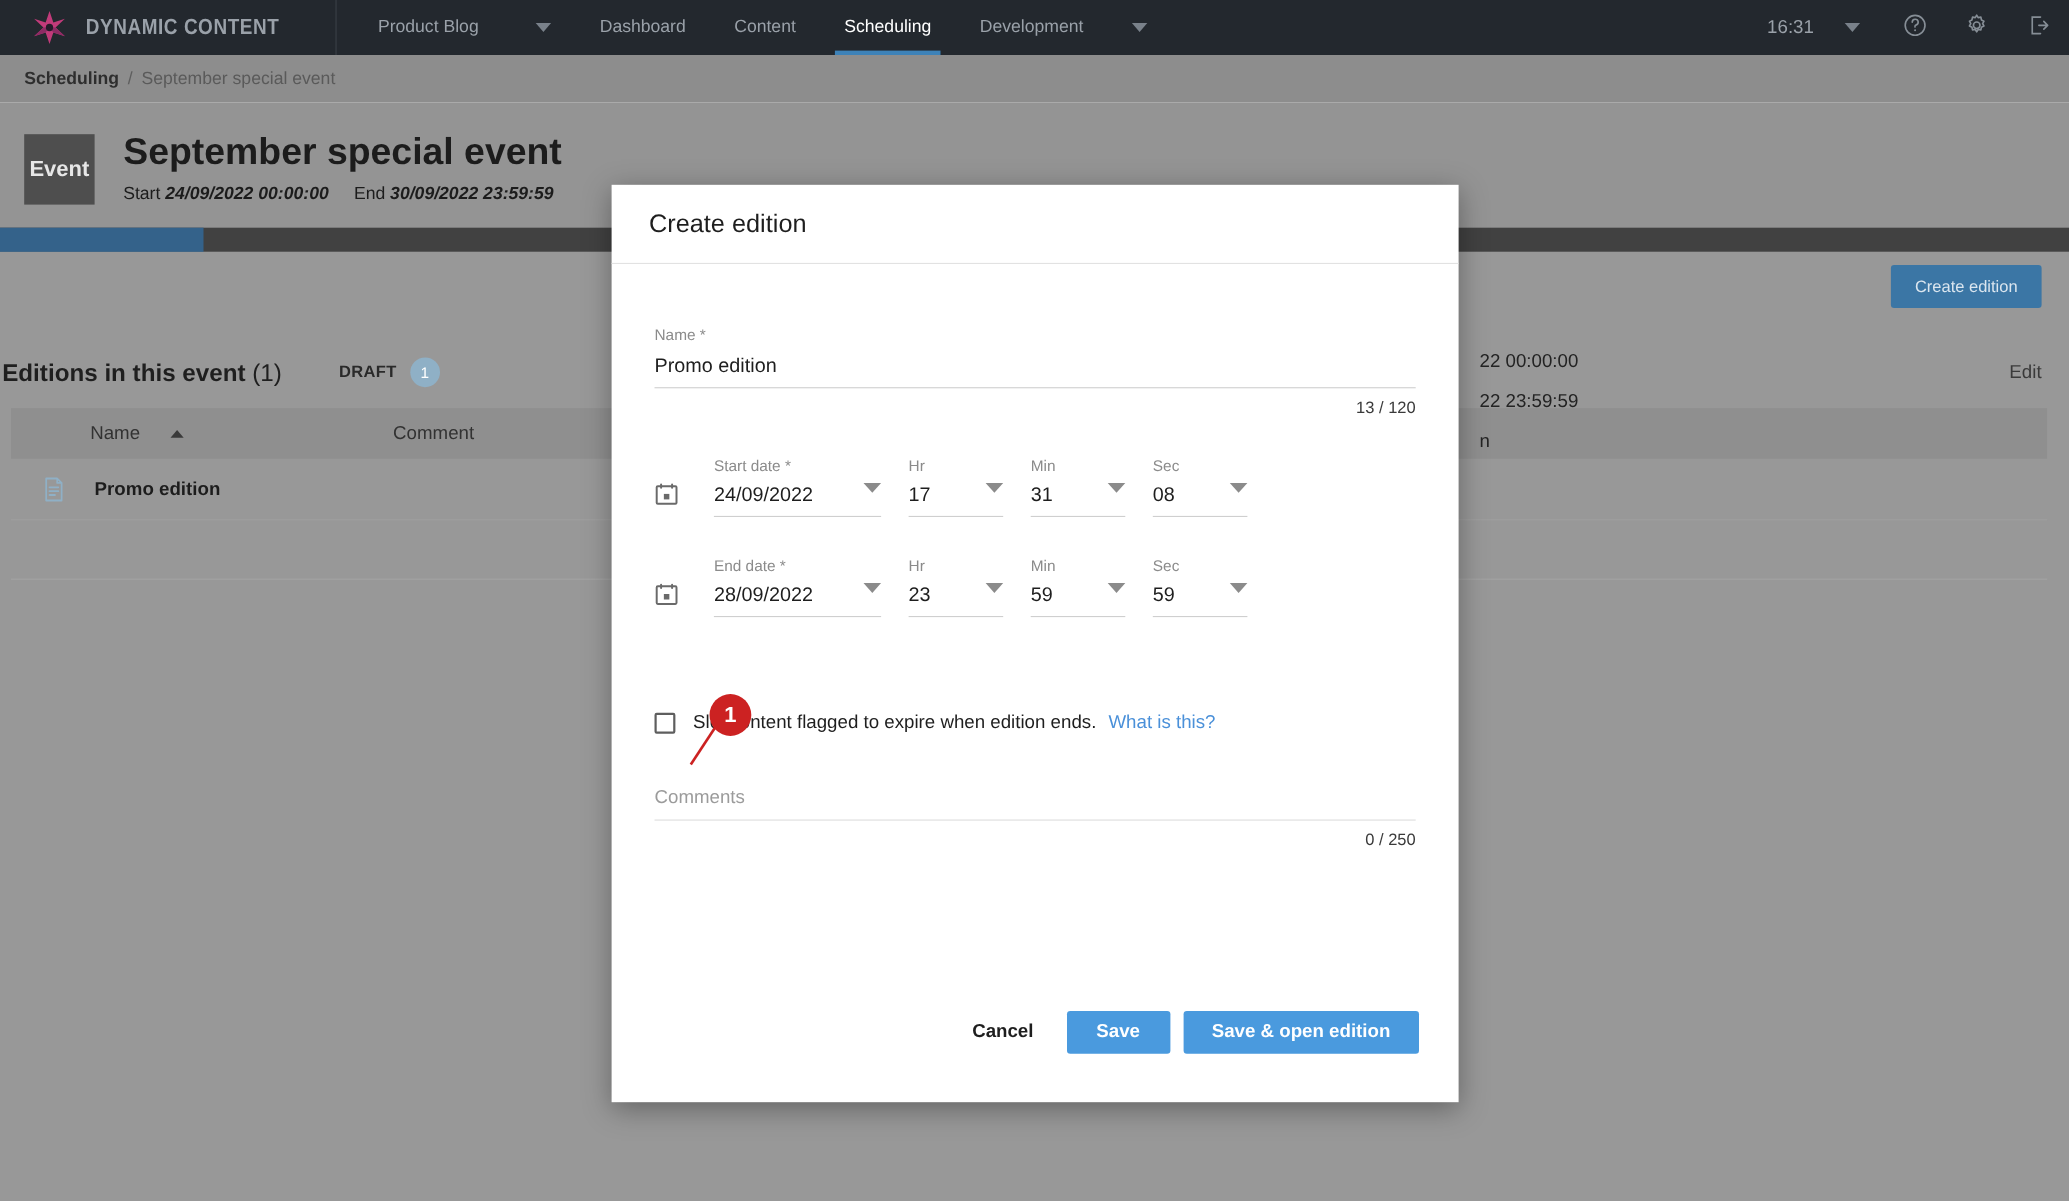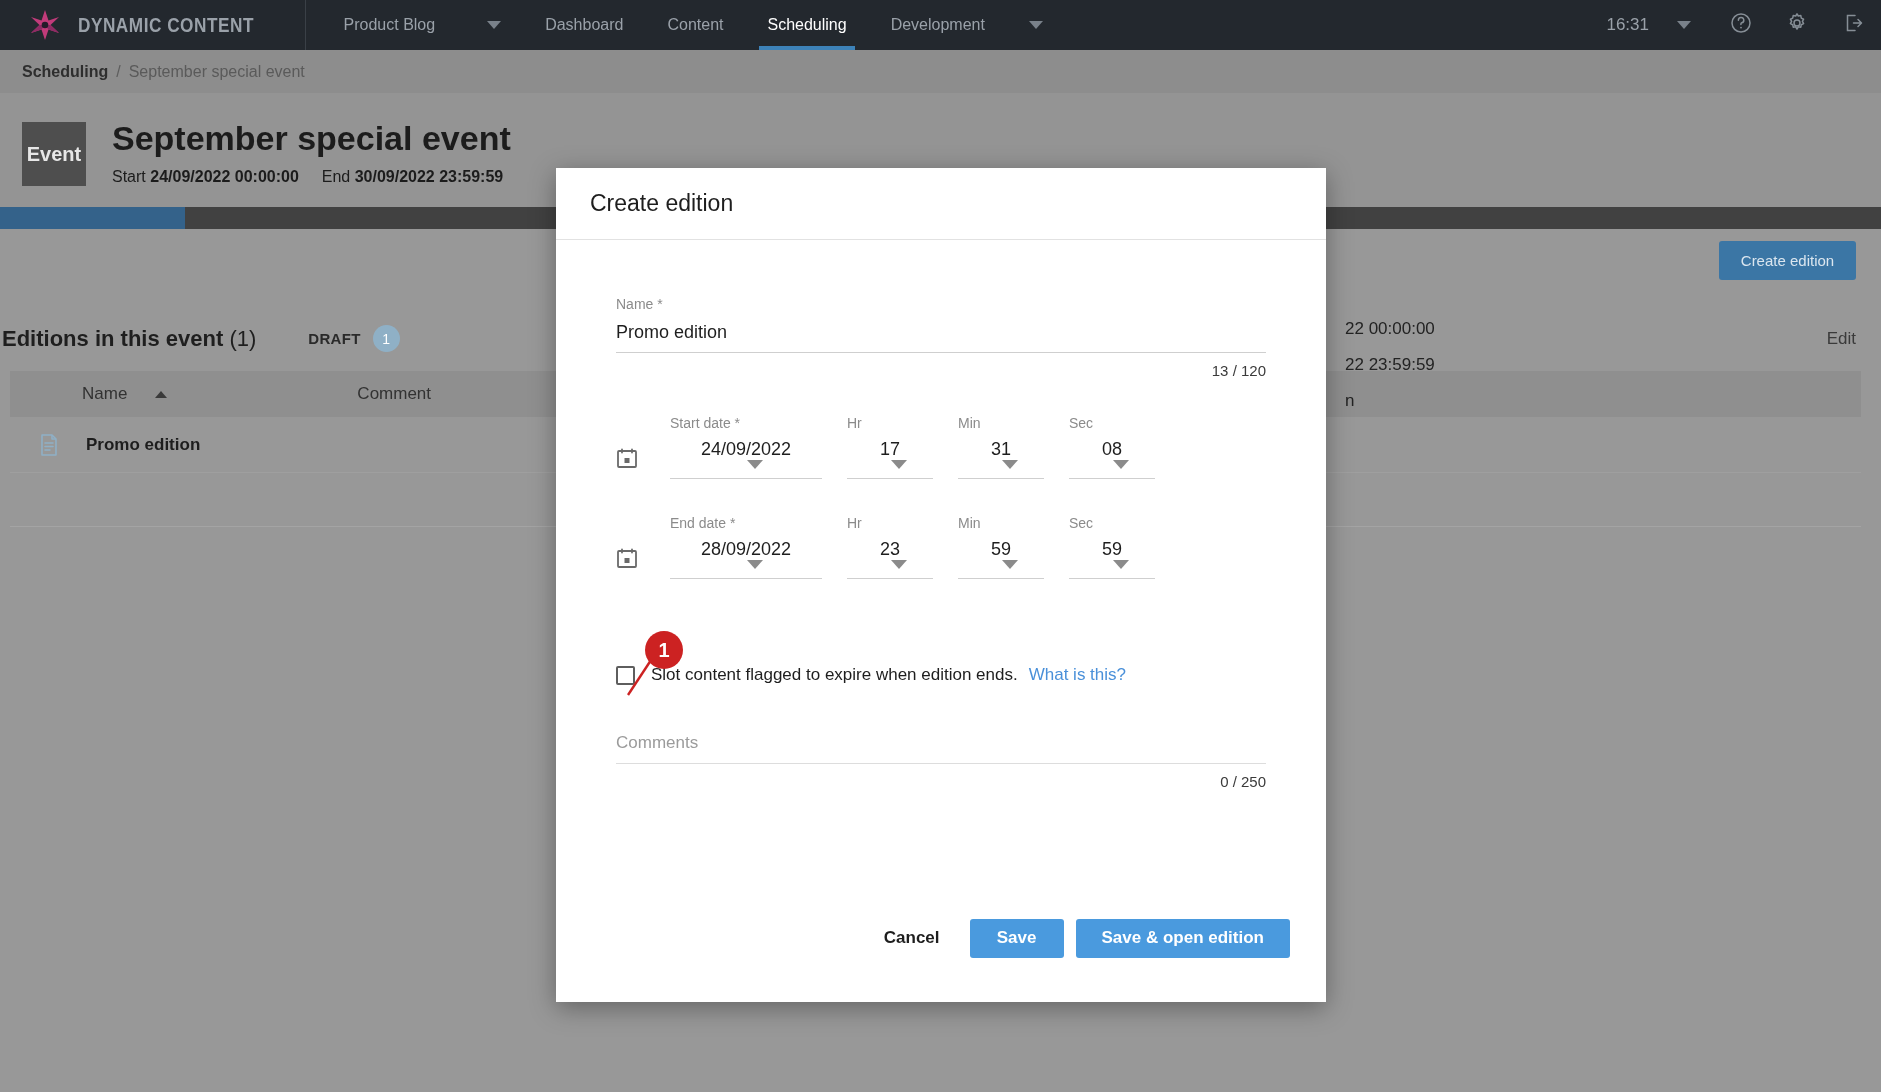--- a/index.html
+++ b/index.html
@@ -56,21 +56,21 @@
     background: #949494; display: flex; align-items: flex-start; padding: 26px 0 0 22px;
   }
   .type-badge {
     width: 64px; height: 64px; background: #4e4e4e; color: #e7e7e7;
     display: flex; align-items: center; justify-content: center;
     font-size: 20px; font-weight: bold; flex: none; margin-top: 3px;
   }
   .head-txt { margin-left: 26px; }
   .head-title { font-size: 34px; font-weight: bold; color: #1c1c1c; line-height: 1.15; }
   .head-sub { margin-top: 10px; font-size: 16px; color: #1c1c1c; }
-  .head-sub b { font-weight: bold; }
+  .head-sub b { font-weight: bold; font-style: italic; }
   .head-sub .lbl { font-weight: normal; }
   .head-sub .gap { display: inline-block; width: 14px; }
 
   .progressbar {
     position: absolute; left: 0; top: 207px; width: 1881px; height: 22px; background: #414141;
   }
   .progressbar .fill { width: 185px; height: 22px; background: #34628a; }
 
   
   .bodyarea {
@@ -119,37 +119,37 @@
 
   
   .scrim { position: absolute; inset: 0; background: rgba(0,0,0,0); }
   .modal {
     position: absolute; left: 556px; top: 168px; width: 770px; height: 834px;
     background: #ffffff; box-shadow: 0 6px 24px rgba(0,0,0,.34);
   }
   .modal-head { height: 72px; display: flex; align-items: center; padding-left: 34px;
                 border-bottom: 1px solid #e2e2e2; }
   .modal-title { font-size: 23px; color: #1e1e1e; }
-  .modal-body { position: relative; padding: 0 60px; }
+  .modal-body { position: relative; padding: 0 39px; }
 
   .field { position: relative; margin-top: 56px; }
   .flabel { font-size: 14px; color: #8b8b8b; }
   .fvalue {
     margin-top: 10px; padding-bottom: 9px; font-size: 18px; color: #1e1e1e;
     border-bottom: 1px solid #cfcfcf;
   }
   .counter { margin-top: 9px; text-align: right; font-size: 15px; color: #3a3a3a; }
 
   .daterow { display: flex; align-items: flex-end; margin-top: 36px; }
   .cal-icon { width: 22px; height: 22px; margin-bottom: 10px; flex: none; }
   .dgroup { margin-left: 32px; }
   .dgroup .dlabel { font-size: 14px; color: #8b8b8b; }
   .dsel {
-    margin-top: 8px; display: flex; align-items: center; justify-content: space-between;
-    border-bottom: 1px solid #cfcfcf; padding-bottom: 9px; flex-direction: column;
+    margin-top: 8px; display: flex; align-items: flex-start; justify-content: space-between;
+    border-bottom: 1px solid #cfcfcf; padding-bottom: 9px;
   }
   .dsel .dtext { font-size: 18px; color: #1e1e1e; }
   .dcaret { width: 0; height: 0; border-left: 8px solid transparent; border-right: 8px solid transparent;
             border-top: 9px solid #8b8b8b; margin-left: 18px; }
   .g-date { width: 152px; }
   .g-time { width: 86px; margin-left: 25px; }
 
   .checkrow { display: flex; align-items: center; margin-top: 86px; }
   .cbox { width: 19px; height: 19px; border: 2px solid #5e5e5e; border-radius: 2px; flex: none; }
   .ctext { margin-left: 16px; font-size: 17px; color: #1e1e1e; }

